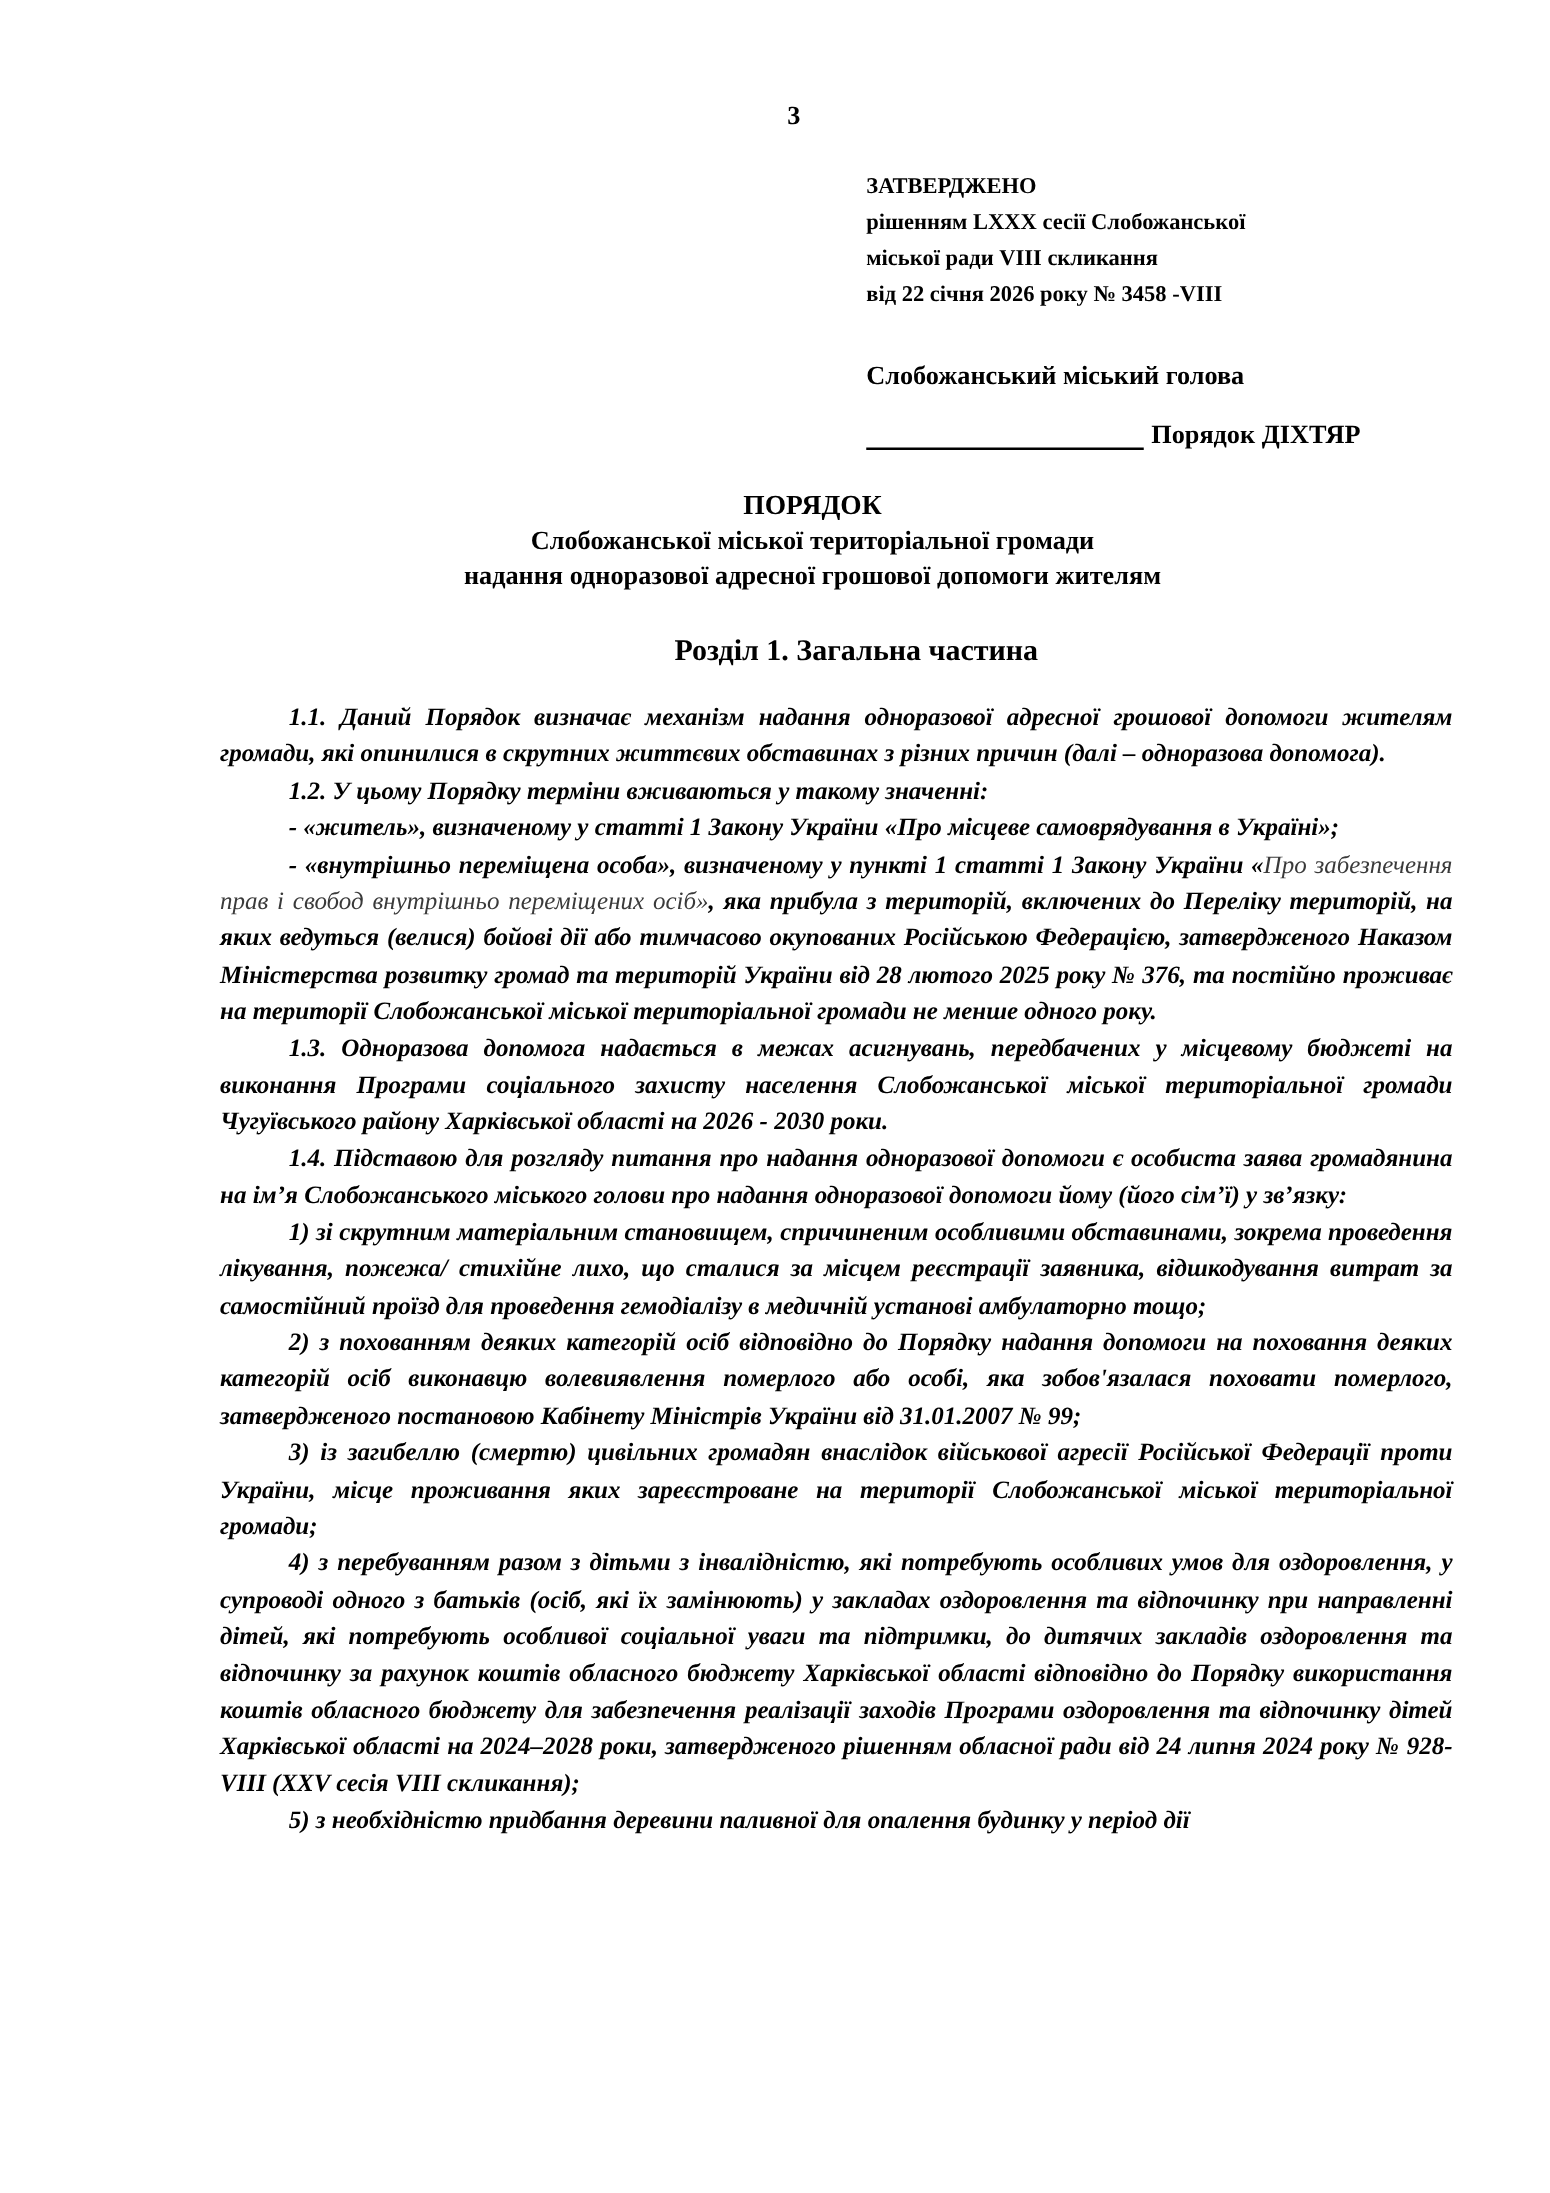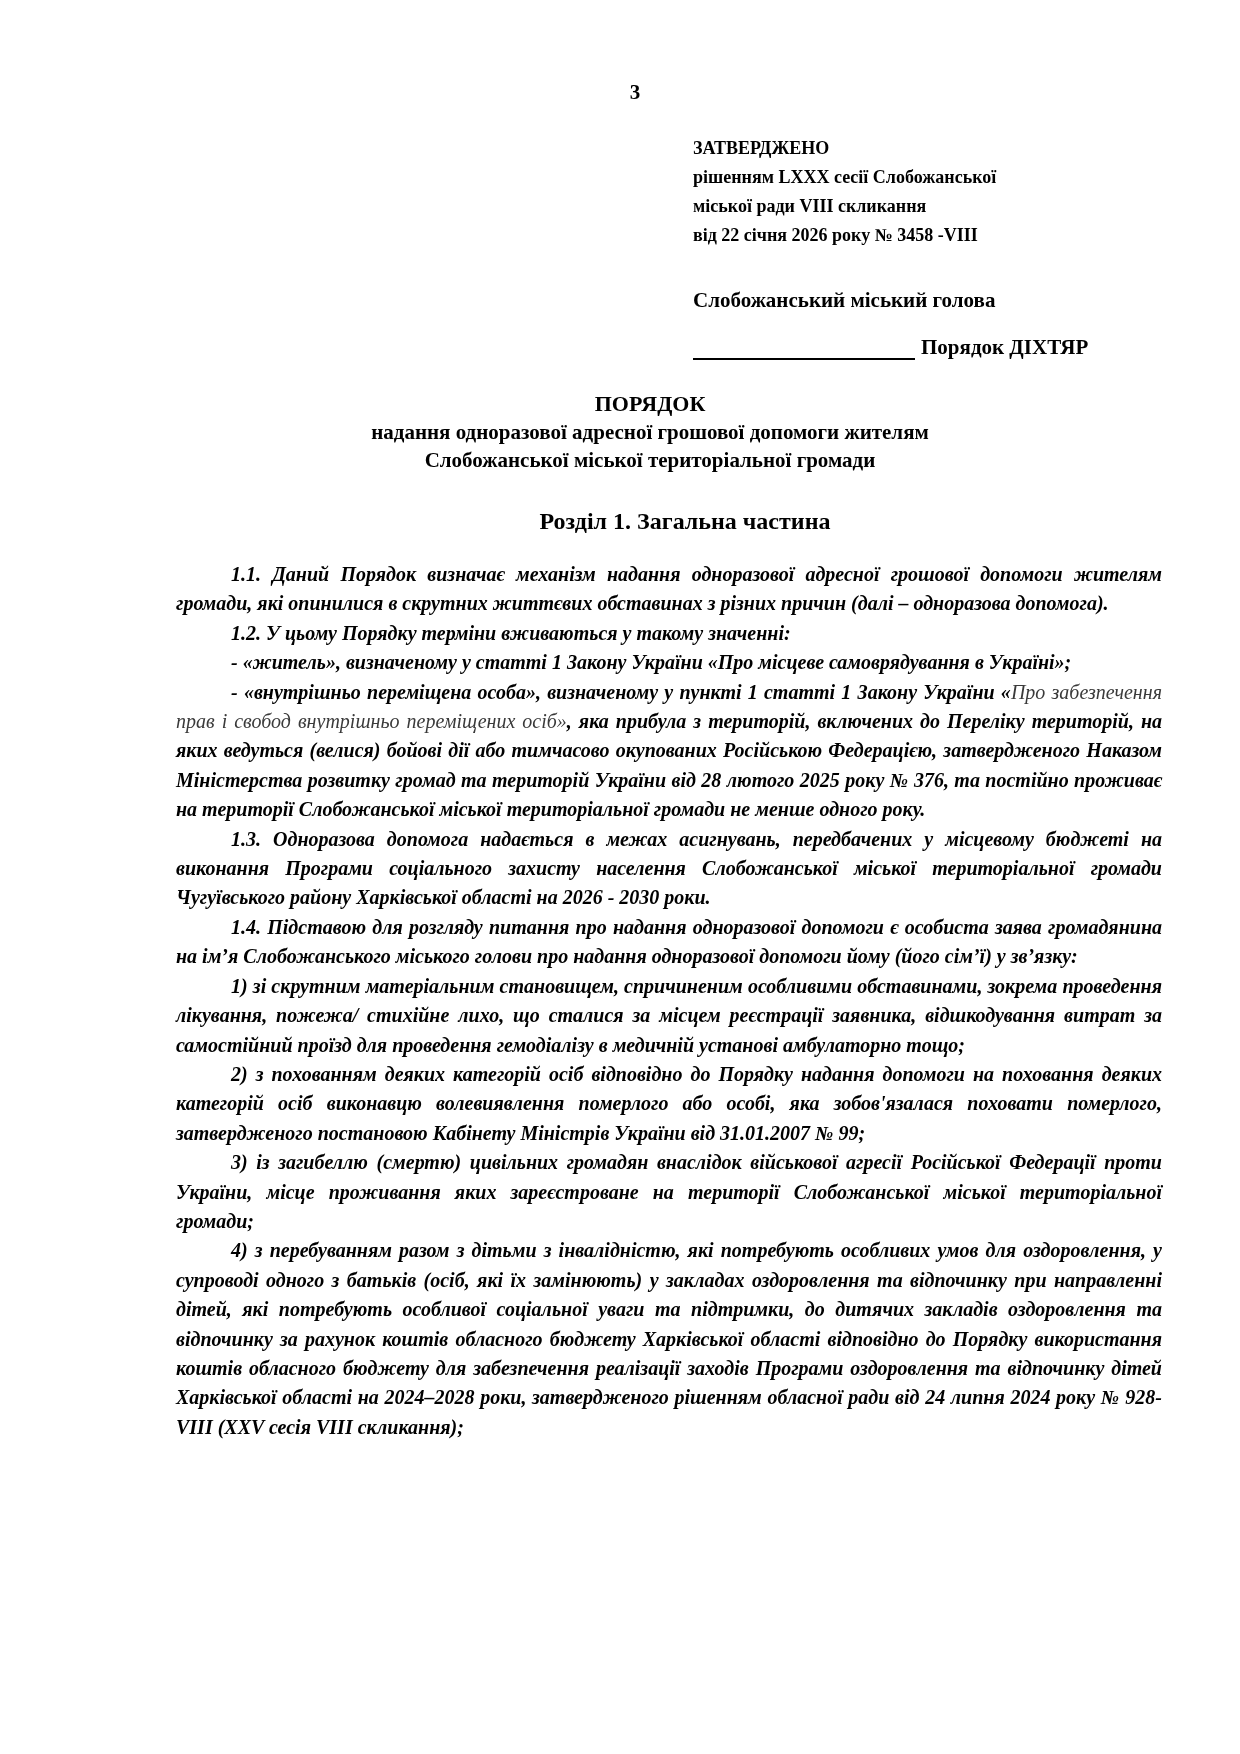--- a/index.html
+++ b/index.html
@@ -127,32 +127,33 @@
 
   <div class="mayor-title">Слобожанський міський голова</div>
 
   <div class="signature">
     <span class="sig-line"></span>
     <span>Порядок ДІХТЯР</span>
   </div>
 
   <div class="doc-title">
     <div class="main">ПОРЯДОК</div>
+    <div>Слобожанської міської територіальної громади</div>
     <div>надання одноразової адресної грошової допомоги жителям</div>
-    <div>Слобожанської міської територіальної громади</div>
   </div>
 
   <div class="section-heading">Розділ 1. Загальна частина</div>
 
   <div class="body-text">
     <p>1.1. Даний Порядок визначає механізм надання одноразової адресної грошової допомоги жителям громади, які опинилися в скрутних життєвих обставинах з різних причин (далі – одноразова допомога).</p>
     <p>1.2.  У цьому Порядку терміни вживаються у такому значенні:</p>
     <p>- «житель», визначеному у статті 1 Закону України «Про місцеве самоврядування в Україні»;</p>
     <p><span>- «внутрішньо переміщена особа», визначеному у пункті 1 статті 1 Закону України «</span><span class="gray">Про забезпечення прав і свобод внутрішньо переміщених осіб»</span><span>, яка прибула з територій, включених до Переліку територій, на яких ведуться (велися) бойові дії або тимчасово окупованих Російською Федерацією, затвердженого Наказом Міністерства розвитку громад та територій України від 28 лютого 2025 року № 376, та постійно проживає на території Слобожанської міської територіальної громади не менше одного року.</span></p>
     <p>1.3.  Одноразова допомога надається в межах асигнувань, передбачених у місцевому бюджеті на виконання Програми соціального захисту населення Слобожанської міської територіальної громади Чугуївського району Харківської області на 2026 - 2030 роки.</p>
     <p>1.4.  Підставою для розгляду питання про надання одноразової допомоги є особиста заява громадянина на ім’я Слобожанського міського голови про надання одноразової допомоги йому (його сім’ї) у зв’язку:</p>
     <p>1) зі скрутним матеріальним становищем, спричиненим особливими обставинами, зокрема проведення лікування, пожежа/ стихійне лихо, що сталися за місцем реєстрації заявника, відшкодування витрат за самостійний проїзд для проведення гемодіалізу в медичній установі амбулаторно тощо;</p>
     <p>2) з похованням деяких категорій осіб відповідно до Порядку надання допомоги на поховання деяких категорій осіб виконавцю волевиявлення померлого або особі, яка зобов'язалася поховати померлого, затвердженого постановою Кабінету Міністрів України від 31.01.2007 № 99;</p>
     <p>3) із загибеллю (смертю) цивільних громадян внаслідок військової агресії Російської Федерації проти України, місце проживання яких зареєстроване на території Слобожанської міської територіальної громади;</p>
     <p>4) з перебуванням разом з дітьми з інвалідністю, які потребують особливих умов для оздоровлення, у супроводі одного з батьків (осіб, які їх замінюють) у закладах оздоровлення та відпочинку при направленні дітей, які потребують особливої соціальної уваги та підтримки, до дитячих закладів оздоровлення та відпочинку за рахунок коштів обласного бюджету Харківської області відповідно до Порядку використання коштів обласного бюджету для забезпечення реалізації заходів Програми оздоровлення та відпочинку дітей Харківської області на 2024–2028 роки, затвердженого рішенням обласної ради від 24 липня 2024 року № 928-VIII (XXV сесія VIII скликання);</p>
+    <p>5) з необхідністю придбання деревини паливної для опалення будинку у період дії</p>
   </div>
 
 </div>
 
 </body></html>

